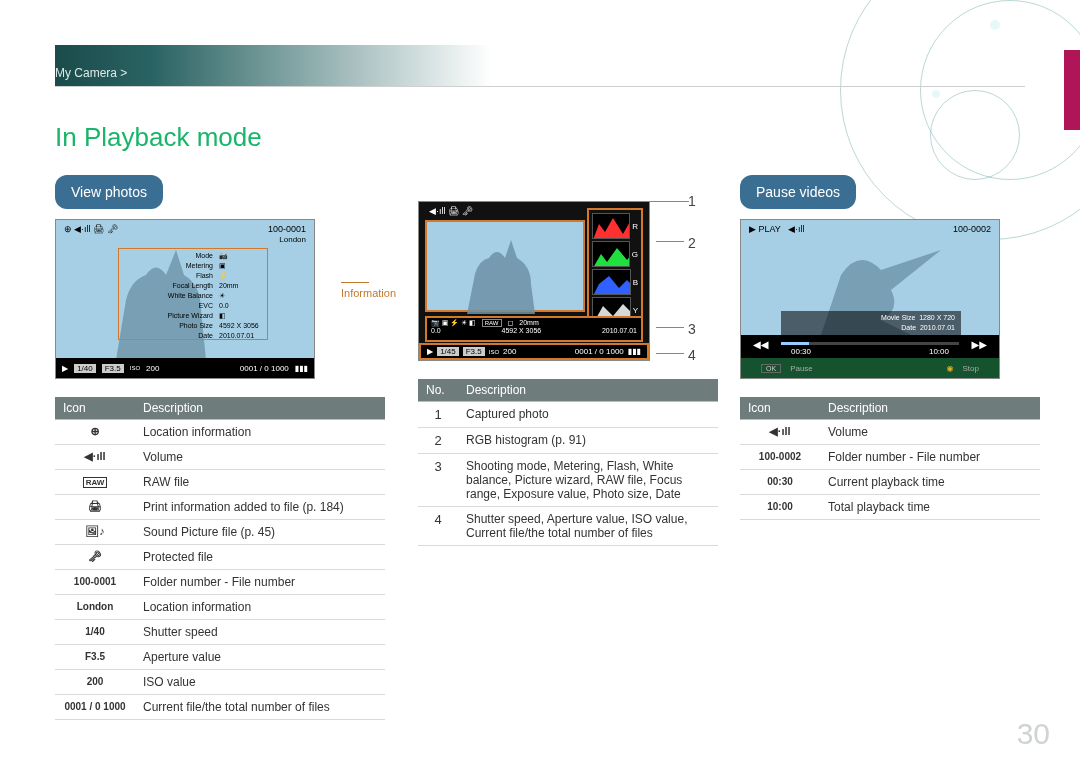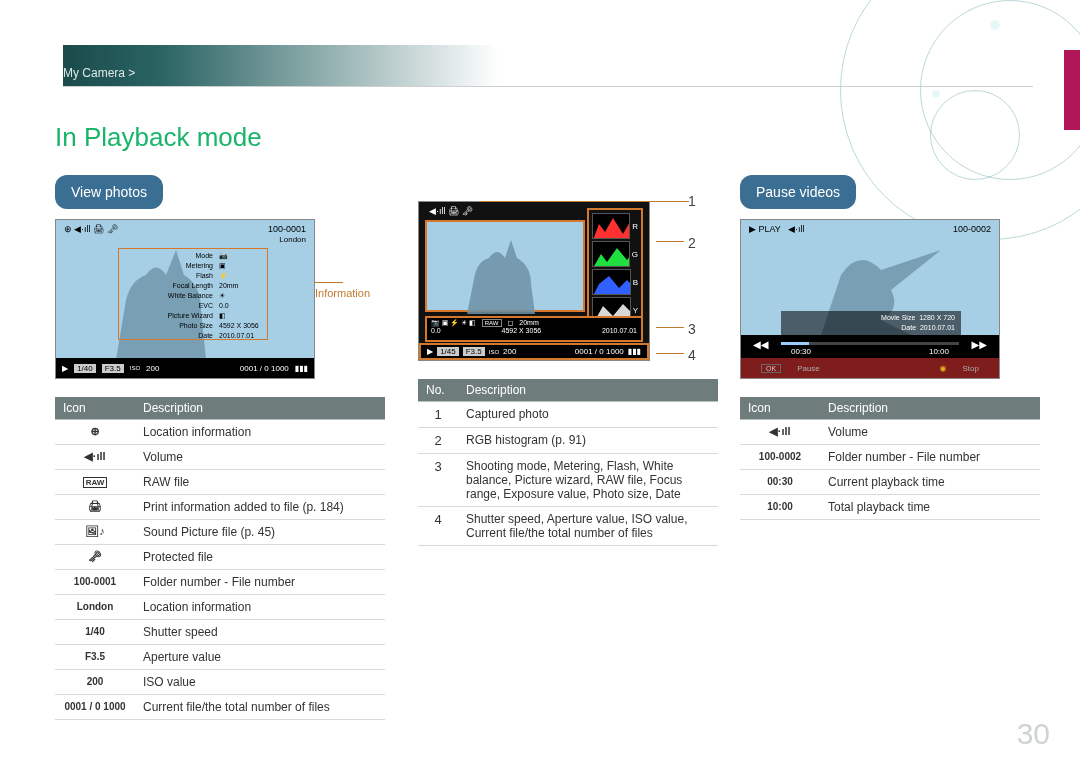--- a/index.html
+++ b/index.html
@@ -8,21 +8,21 @@
   .deco{position:absolute;right:-60px;top:-60px;width:320px;height:320px;pointer-events:none;}
   .deco .c{position:absolute;border:1px solid rgba(60,140,140,.35);border-radius:50%;}
   .deco .c1{width:300px;height:300px;right:0;top:0;}
   .deco .c2{width:180px;height:180px;right:40px;top:60px;}
   .deco .c3{width:90px;height:90px;right:120px;top:150px;}
   .deco .d{position:absolute;background:rgba(220,245,245,.7);border-radius:50%;}
   .deco .d2{width:10px;height:10px;right:140px;top:80px;}
   .deco .d3{width:8px;height:8px;right:200px;top:150px;}
   .top-stripe{position:absolute;right:0;top:50px;width:16px;height:80px;background:#b01657;}
   
-  .hdr{position:absolute;left:55px;top:45px;height:42px;width:970px;border-bottom:1px solid #cfcfcf;display:flex;align-items:flex-end;padding-bottom:6px;color:#fff;margin-left:8px;}
+  .hdr{position:absolute;left:55px;top:45px;height:42px;width:970px;border-bottom:1px solid #cfcfcf;display:flex;align-items:flex-end;padding-bottom:6px;color:#fff;}
   .hdr-bg{position:absolute;left:0;top:0;height:100%;width:100%;
     background:linear-gradient(90deg,#1b4b4b 0%,#2a6363 10%,rgba(255,255,255,0) 45%);z-index:-1;}
   .crumb{font-size:12px;color:#dce8e8;margin-right:6px;}
   .crumb-now{font-size:24px;font-weight:300;color:#f4f8f8;letter-spacing:.2px;}
   
   .h1{position:absolute;left:55px;top:122px;font-size:26px;font-weight:400;color:#18b56a;}
   .pill{display:inline-block;background:#3a6e93;color:#fff;font-size:14px;border-radius:12px;padding:9px 16px;margin-bottom:6px;}
   .col{position:absolute;top:175px;}
   .col1{left:55px;width:330px;}
   .col2{left:418px;width:300px;}
@@ -127,21 +127,21 @@
       <span style="background:#ccc;color:#000;padding:0 3px;">1/40</span>
       <span style="background:#ccc;color:#000;padding:0 3px;">F3.5</span>
       <span style="font-size:6px;">ISO</span>
         <span>200</span>
       <span style="flex:1;"></span>
       <span>0001 / 0 1000</span>
       <span>▮▮▮</span>
     </div>
   </div>
   
-  <div style="position:absolute;left:260px;top:100px;font-size:11px;color:#c07a2e;">
+  <div style="position:absolute;left:286px;top:100px;font-size:11px;color:#c07a2e;">
     <span style="display:inline-block;width:28px;border-top:1px solid #c07a2e;vertical-align:middle;margin-right:4px;"></span><span>Information</span>
   </div>
 
   
   <table style="margin-top:18px;">
     <thead>
         <tr>
       <th style="width:80px;">Icon</th>
       <th>Description</th>
     </tr>
@@ -324,21 +324,21 @@
     <div style="position:absolute;left:0;top:115px;right:0;height:25px;background:#000;">
       <div style="position:absolute;left:40px;right:40px;top:7px;height:3px;background:#444;">
         <div style="position:absolute;left:0;top:0;height:3px;width:16%;background:#9cf;"></div>
       </div>
       <span style="position:absolute;left:12px;top:4px;font-size:10px;color:#fff;">◀◀</span>
       <span style="position:absolute;right:12px;top:4px;font-size:10px;color:#fff;">▶▶</span>
       <span style="position:absolute;left:50px;top:12px;font-size:8px;color:#fff;">00:30</span>
       <span style="position:absolute;right:50px;top:12px;font-size:8px;color:#fff;">10:00</span>
     </div>
 
-    <div style="position:absolute;left:0;bottom:0;right:0;height:20px;background:#7f1d1d;font-size:8px;color:#aaa;display:flex;align-items:center;gap:16px;padding:0 20px;">
+    <div style="position:absolute;left:0;bottom:0;right:0;height:20px;background:#14532d;font-size:8px;color:#aaa;display:flex;align-items:center;gap:9px;padding:0 20px;">
       <span style="border:1px solid #666;padding:0 4px;font-size:7px;color:#ccc;">OK</span>
       <span>Pause</span>
       <span style="flex:1"></span>
       <span style="color:#e0b020;">◉</span>
       <span>Stop</span>
     </div>
   </div>
 
   
   <table style="margin-top:18px;">

